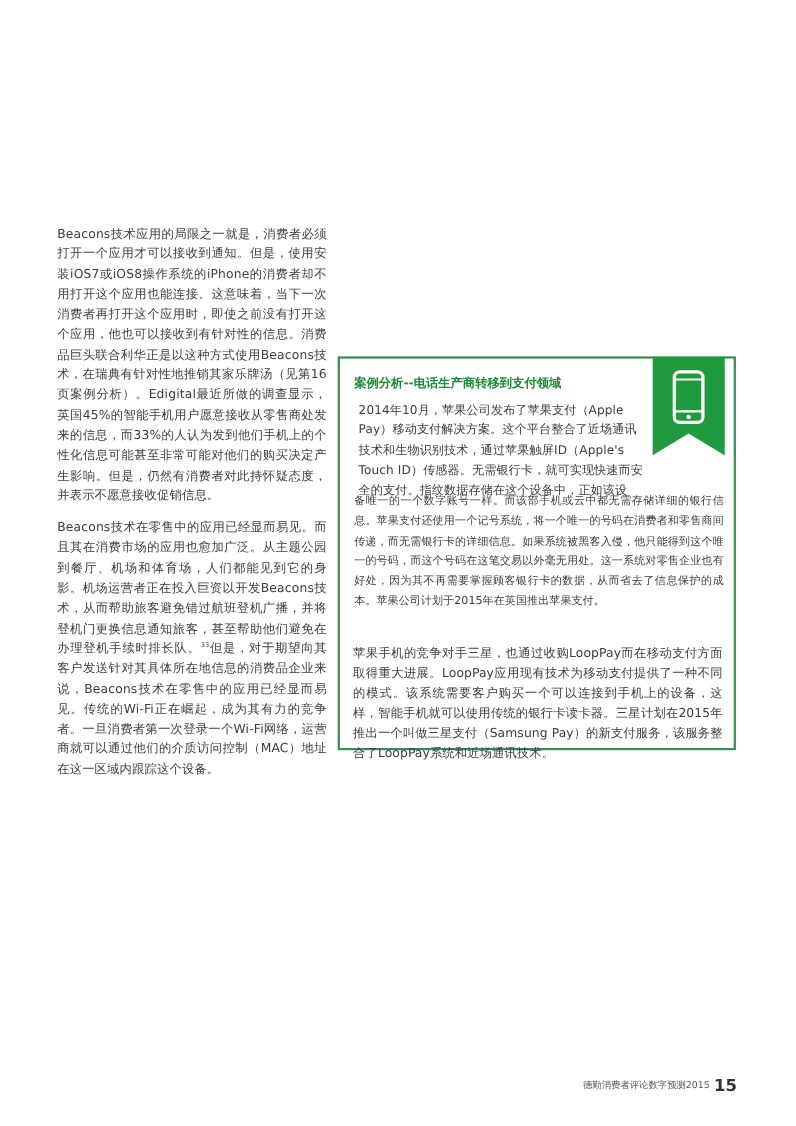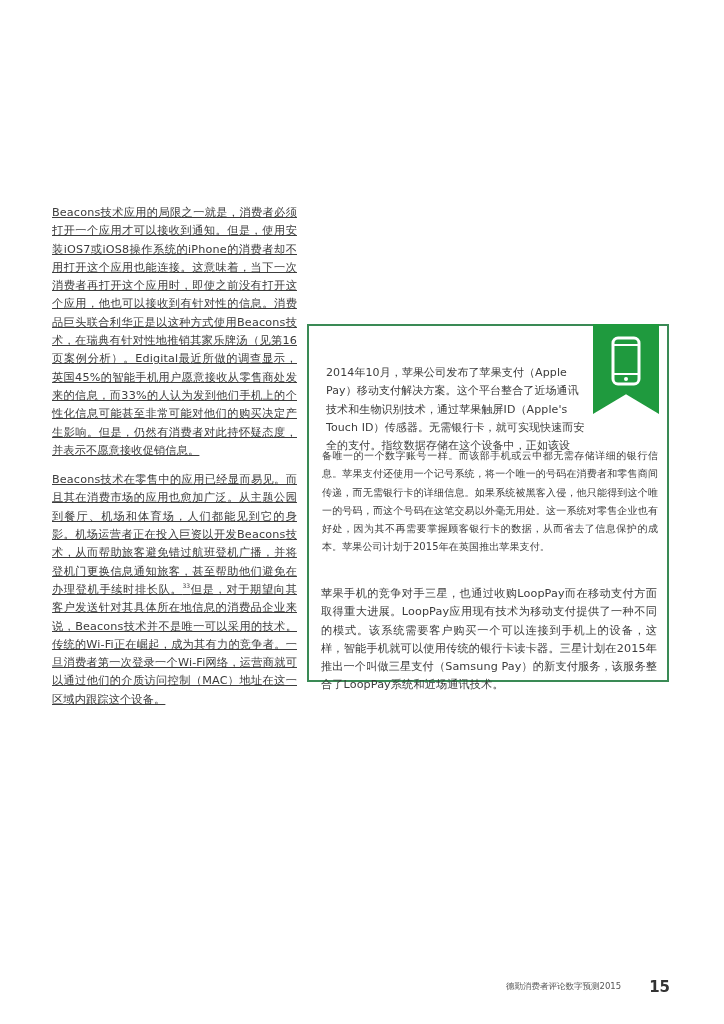--- a/index.html
+++ b/index.html
@@ -13,21 +13,20 @@
       position: relative;
       overflow: hidden;
       font-family: "DejaVu Sans", "Liberation Sans", sans-serif;
       color: #3c3c3c;
     }
     .col-left {
       position: absolute;
       left: 52px;
       top: 204px;
       width: 245px;
-      text-decoration: underline;
     }
     .col-left p {
       margin: 0 0 11px 0;
       font-size: 11.2px;
       line-height: 18.3px;
       letter-spacing: 0.15px;
       text-align: justify;
     }
     .col-right {
       position: absolute;
@@ -114,54 +113,55 @@
       text-align: justify;
     }
     .footer {
       position: absolute;
       right: 54px;
       top: 978px;
       font-size: 8.5px;
       color: #555;
       display: flex;
       align-items: center;
-      gap: 28px;
+      gap: 4px;
     }
     .footer .page-num {
       font-weight: bold;
       font-size: 15px;
       color: #333;
     }
     sup {
       font-size: 6px;
       vertical-align: super;
       line-height: 0;
     }
   </style>
 </head>
 <body>
 
 <div class="col-left">
   <p>Beacons技术应用的局限之一就是，消费者必须打开一个应用才可以接收到通知。但是，使用安装iOS7或iOS8操作系统的iPhone的消费者却不用打开这个应用也能连接。这意味着，当下一次消费者再打开这个应用时，即使之前没有打开这个应用，他也可以接收到有针对性的信息。消费品巨头联合利华正是以这种方式使用Beacons技术，在瑞典有针对性地推销其家乐牌汤（见第16页案例分析）。Edigital最近所做的调查显示，英国45%的智能手机用户愿意接收从零售商处发来的信息，而33%的人认为发到他们手机上的个性化信息可能甚至非常可能对他们的购买决定产生影响。但是，仍然有消费者对此持怀疑态度，并表示不愿意接收促销信息。</p>
-  <p><span>Beacons技术在零售中的应用已经显而易见。而且其在消费市场的应用也愈加广泛。从主题公园到餐厅、机场和体育场，人们都能见到它的身影。机场运营者正在投入巨资以开发Beacons技术，从而帮助旅客避免错过航班登机广播，并将登机门更换信息通知旅客，甚至帮助他们避免在办理登机手续时排长队。</span><sup>33</sup><span>但是，对于期望向其客户发送针对其具体所在地信息的消费品企业来说，Beacons技术并不是唯一可以采用的技术。传统的Wi-Fi正在崛起，成为其有力的竞争者。一旦消费者第一次登录一个Wi-Fi网络，运营商就可以通过他们的介质访问控制（MAC）地址在这一区域内跟踪这个设备。</span></p>
+  <p><span>Beacons技术在零售中的应用已经显而易见。而且其在消费市场的应用也愈加广泛。从主题公园到餐厅、机场和体育场，人们都能见到它的身影。机场运营者正在投入巨资以开发Beacons技术，从而帮助旅客避免错过航班登机广播，并将登机门更换信息通知旅客，甚至帮助他们避免在办理登机手续时排长队。</span><sup>33</sup><span>但是，对于期望向其客户发送针对其具体所在地信息的消费品企业来说，Beacons技术在零售中的应用已经显而易见。传统的Wi-Fi正在崛起，成为其有力的竞争者。一旦消费者第一次登录一个Wi-Fi网络，运营商就可以通过他们的介质访问控制（MAC）地址在这一区域内跟踪这个设备。</span></p>
 </div>
 
 <div class="col-right">
 </div>
 
 <div class="case-box">
   <div class="badge">
     <svg width="30" height="50" viewBox="0 0 30 50">
       <rect x="2" y="2" width="26" height="46" rx="5" ry="5" fill="none" stroke="#ffffff" stroke-width="3"></rect>
       <rect x="7" y="8" width="16" height="28" fill="#ffffff" opacity="0"></rect>
       <line x1="2" y1="38" x2="28" y2="38" stroke="#ffffff" stroke-width="2"></line>
       <line x1="2" y1="9" x2="28" y2="9" stroke="#ffffff" stroke-width="2"></line>
       <circle cx="15" cy="43" r="2" fill="#ffffff"></circle>
     </svg>
   </div>
+  <h4 class="case-title">案例分析--电话生产商转移到支付领域</h4>
   <p class="case-p1">2014年10月，苹果公司发布了苹果支付（Apple Pay）移动支付解决方案。这个平台整合了近场通讯技术和生物识别技术，通过苹果触屏ID（Apple's Touch ID）传感器。无需银行卡，就可实现快速而安全的支付。指纹数据存储在这个设备中，正如该设</p>
   <p class="case-p2">备唯一的一个数字账号一样。而该部手机或云中都无需存储详细的银行信息。苹果支付还使用一个记号系统，将一个唯一的号码在消费者和零售商间传递，而无需银行卡的详细信息。如果系统被黑客入侵，他只能得到这个唯一的号码，而这个号码在这笔交易以外毫无用处。这一系统对零售企业也有好处，因为其不再需要掌握顾客银行卡的数据，从而省去了信息保护的成本。苹果公司计划于2015年在英国推出苹果支付。</p>
   <p class="case-p3">苹果手机的竞争对手三星，也通过收购LoopPay而在移动支付方面取得重大进展。LoopPay应用现有技术为移动支付提供了一种不同的模式。该系统需要客户购买一个可以连接到手机上的设备，这样，智能手机就可以使用传统的银行卡读卡器。三星计划在2015年推出一个叫做三星支付（Samsung Pay）的新支付服务，该服务整合了LoopPay系统和近场通讯技术。</p>
 </div>
 
 <div class="footer">
   <span>德勤消费者评论数字预测2015</span>
   <span class="page-num">15</span>
 </div>
 

